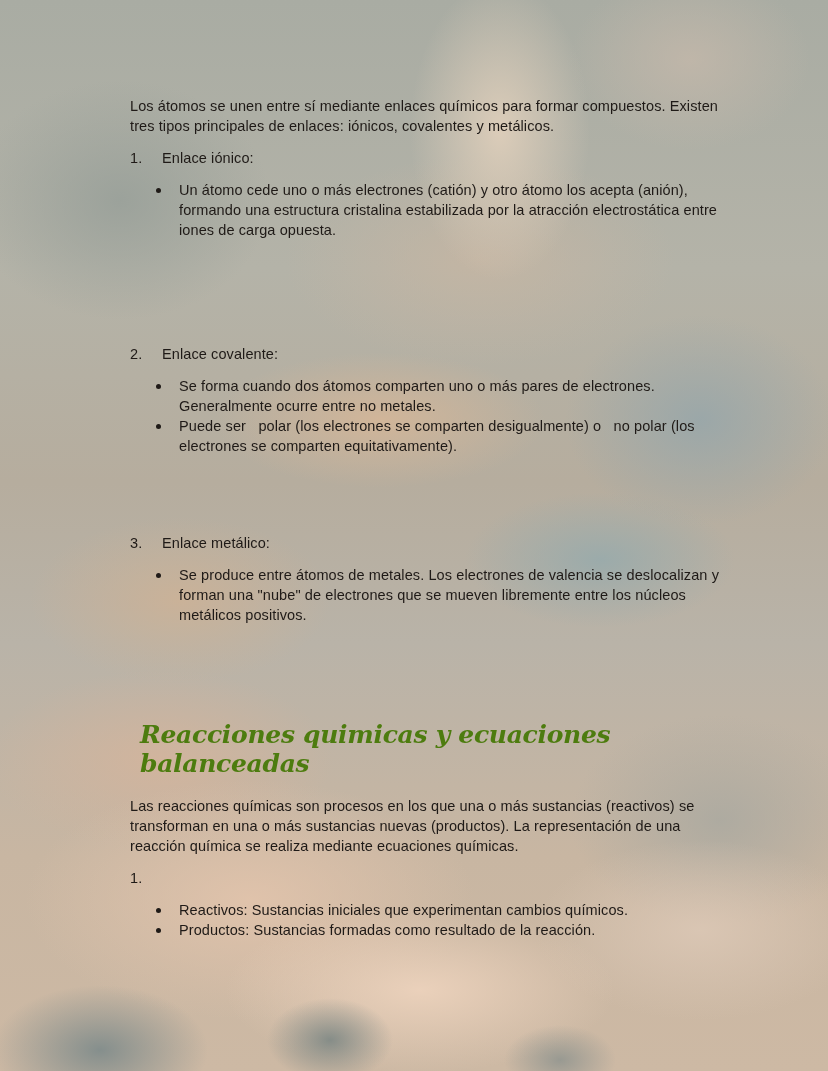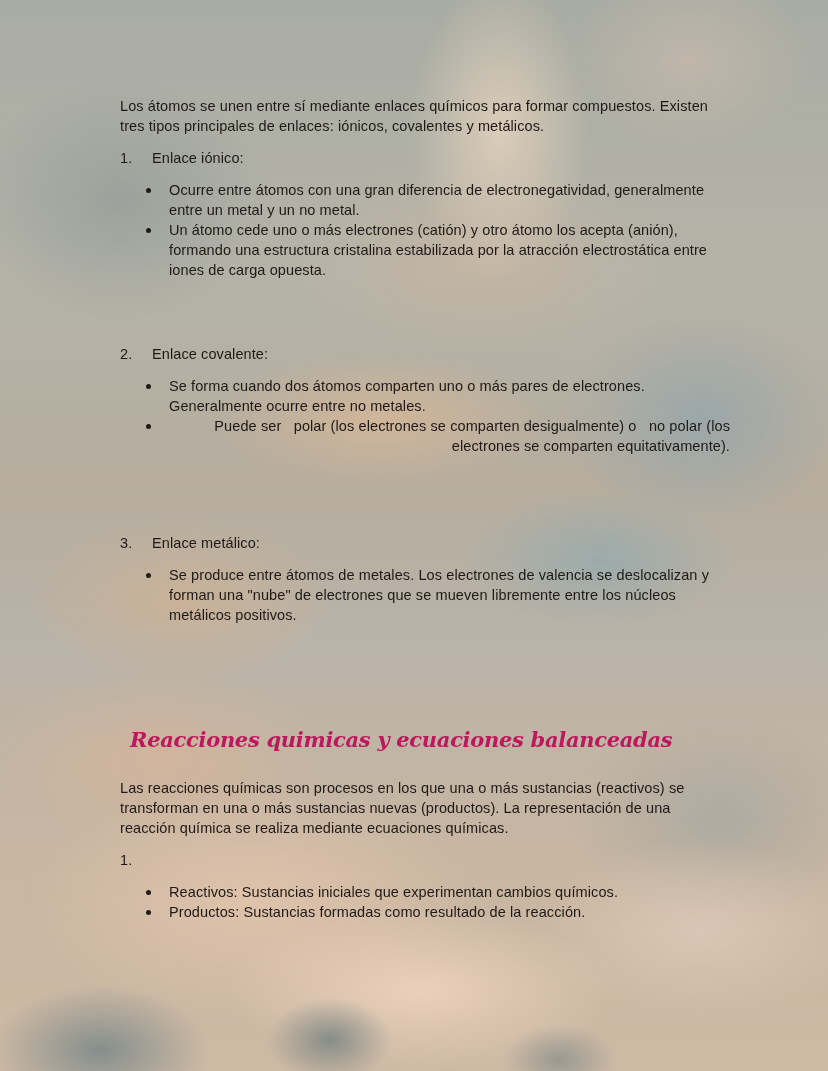--- a/index.html
+++ b/index.html
@@ -72,63 +72,62 @@
       position: absolute;
       left: -23px;
       top: 8px;
       width: 5px;
       height: 5px;
       border-radius: 50%;
       background: #1f1a17;
     }
     .section {
       position: absolute;
-      left: 4px;
+      left: 14px;
       width: 610px;
     }
     .heading {
       font-family: "DejaVu Serif", serif;
       font-style: italic;
-      font-size: 21px;
-      line-height: 40px;
+      font-size: 25px;
+      line-height: 29px;
       margin: 0 0 0 10px;
-      color: #be185d;
+      color: #4d7c0f;
       letter-spacing: -0.3px;
     }
   </style>
 </head>
 <body>
 
 <div class="bg"></div>
 
 <div class="page">
 
   <div class="section" style="top:0px;">
     <p class="intro">Los átomos se unen entre sí mediante enlaces químicos para formar compuestos. Existen tres tipos principales de enlaces: iónicos, covalentes y metálicos.</p>
 
     <div>
       <div class="num-item">
         <span class="num">1.</span>
         <span>Enlace iónico:</span>
       </div>
       <ul class="bullets">
-        <li>Ocurre entre átomos con una gran diferencia de electronegatividad, generalmente entre un metal y un no metal.</li>
         <li>Un átomo cede uno o más electrones (catión) y otro átomo los acepta (anión), formando una estructura cristalina estabilizada por la atracción electrostática entre iones de carga opuesta.</li>
       </ul>
     </div>
   </div>
 
   <div class="section" style="top:248px;">
     <div class="num-item">
       <span class="num">2.</span>
       <span>Enlace covalente:</span>
     </div>
     <ul class="bullets">
       <li>Se forma cuando dos átomos comparten uno o más pares de electrones. Generalmente ocurre entre no metales.</li>
-      <li style="white-space:pre-wrap;text-align:right;">Puede ser   polar (los electrones se comparten desigualmente) o   no polar (los electrones se comparten equitativamente).</li>
+      <li style="white-space:pre-wrap;">Puede ser   polar (los electrones se comparten desigualmente) o   no polar (los electrones se comparten equitativamente).</li>
     </ul>
   </div>
 
   <div class="section" style="top:437px;">
     <div class="num-item">
       <span class="num">3.</span>
       <span>Enlace metálico:</span>
     </div>
     <ul class="bullets">
       <li>Se produce entre átomos de metales. Los electrones de valencia se deslocalizan y forman una "nube" de electrones que se mueven libremente entre los núcleos metálicos positivos.</li>

